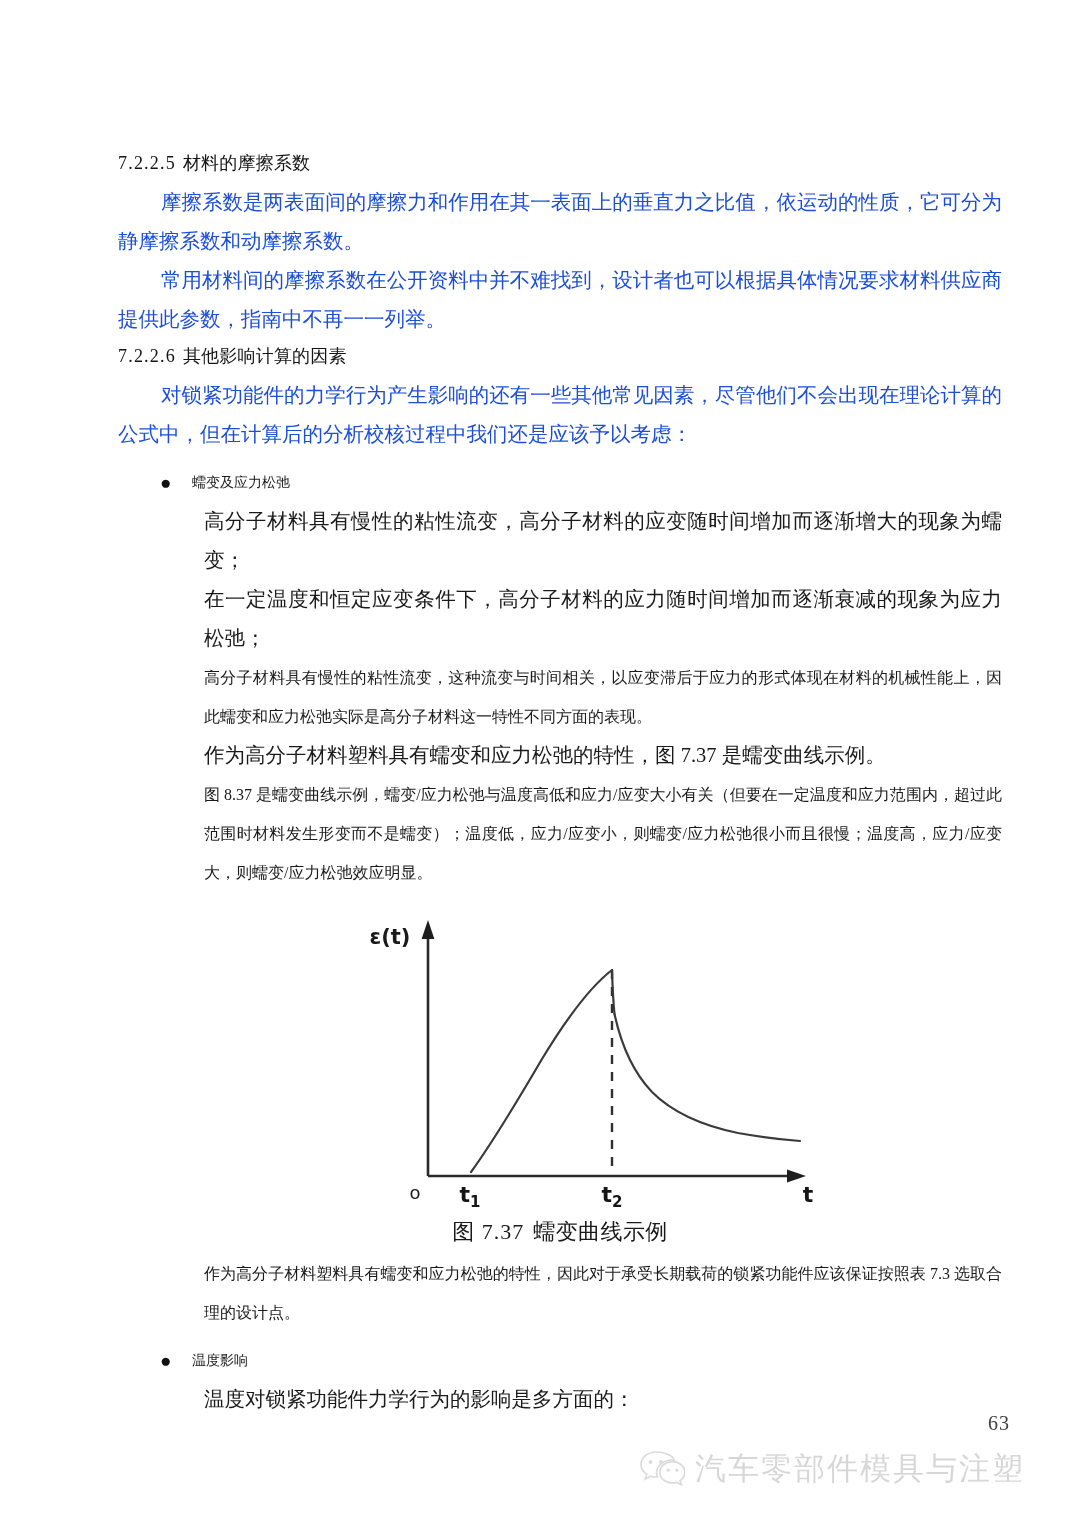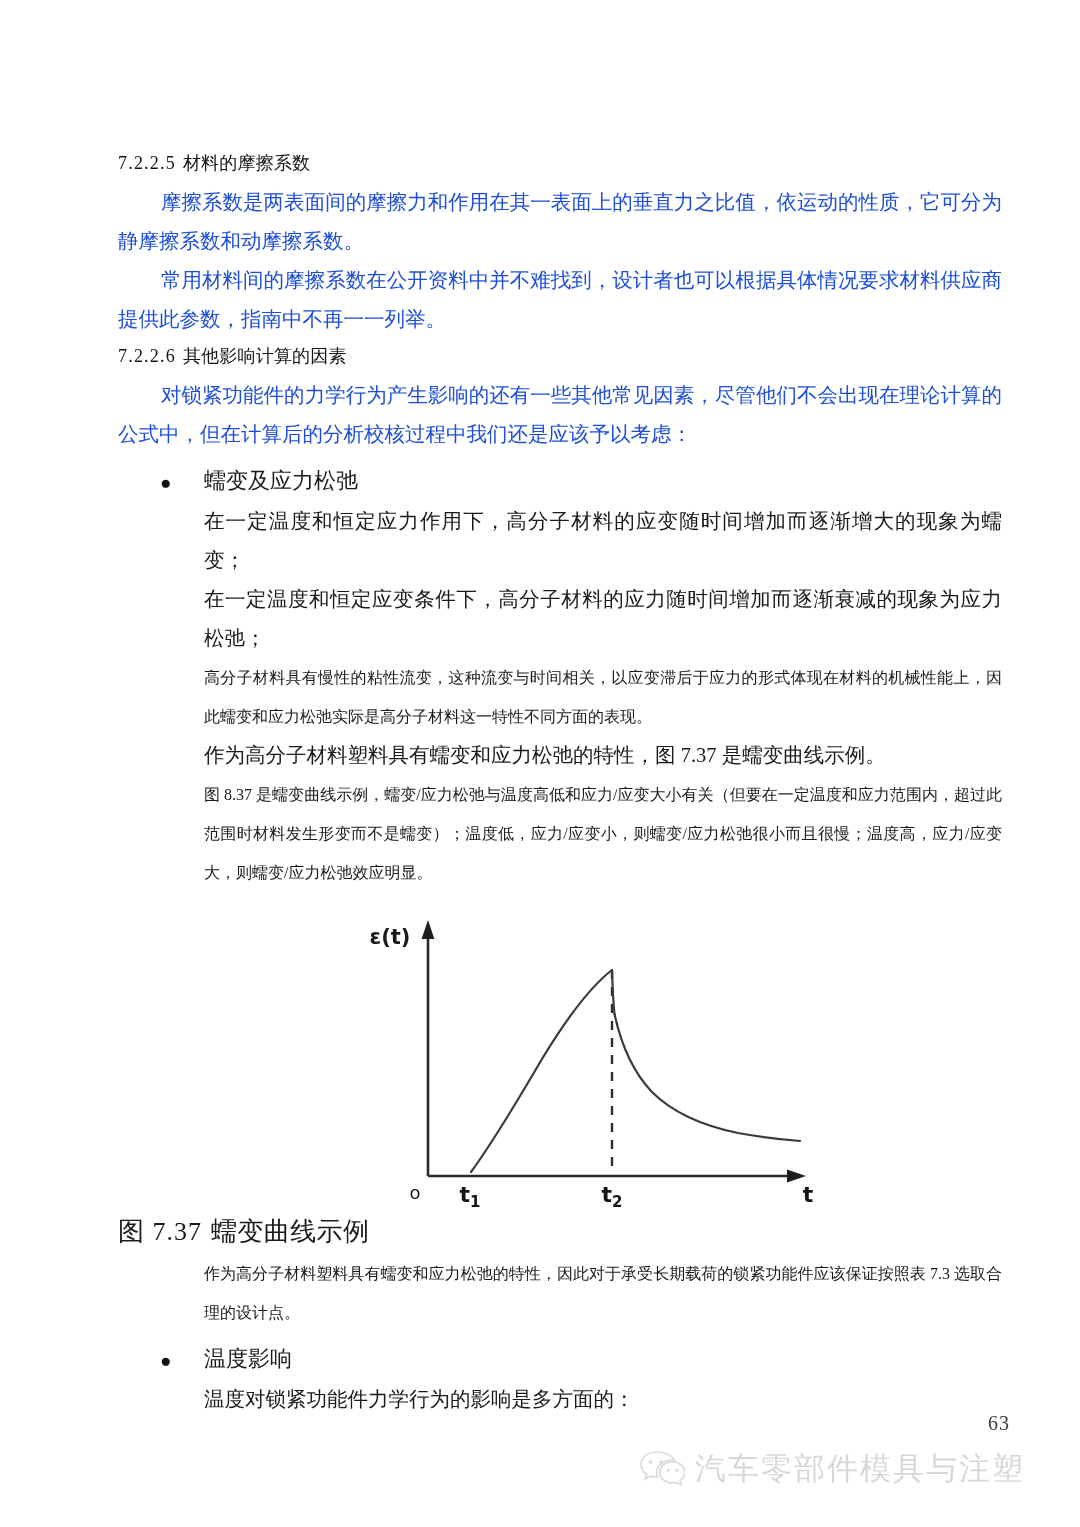--- a/index.html
+++ b/index.html
@@ -58,24 +58,23 @@
   }
   .bullet-dot {
     width: 26px;
     flex: 0 0 26px;
     font-size: 19px;
     line-height: 39px;
     text-align: left;
     color: #111;
   }
   .bullet-label {
-    font-size: 22px;
-    line-height: 39px;
-    margin-left: 18px;
-    font-family: Liberation Mono, monospace;
+    font-size: 14px;
+    line-height: 39px;
+    margin-left: 6px;
   }
 
   .sub-lines { margin-left: 86px; width: 798px; }
   .sub-lines .line {
     font-size: 20.5px;
     line-height: 39px;
     text-align: justify;
   }
   .sub-lines .wrapblock {
     font-size: 16px;
@@ -89,22 +88,22 @@
     margin-top: 22px;
     width: 884px;
     position: relative;
   }
   .figure-canvas {
     width: 884px;
     height: 300px;
     position: relative;
   }
   .figure-caption {
-    text-align: left;
-    font-size: 26px;
+    text-align: center;
+    font-size: 22px;
     line-height: 32px;
     margin-top: 2px;
     letter-spacing: 0.4px;
   }
   .figure-caption .cap-num { letter-spacing: 1px; }
   .figure-caption .cap-txt { margin-left: 9px; }
 
   
   .page-number {
     position: absolute;
@@ -152,21 +151,21 @@
     </h3>
 
     <p class="para indent">对锁紧功能件的力学行为产生影响的还有一些其他常见因素，尽管他们不会出现在理论计算的公式中，但在计算后的分析校核过程中我们还是应该予以考虑：</p>
 
     <div class="bullet-row">
       <span class="bullet-dot">●</span>
       <span class="bullet-label">蠕变及应力松弛</span>
     </div>
 
     <div class="sub-lines">
-      <div class="line">在一定温度和恒定应力作用下，高分子材料的应变随时间增加而逐渐增大的现象为蠕变；</div>
+      <div class="line">高分子材料具有慢性的粘性流变，高分子材料的应变随时间增加而逐渐增大的现象为蠕变；</div>
       <div class="line">在一定温度和恒定应变条件下，高分子材料的应力随时间增加而逐渐衰减的现象为应力松弛；</div>
       <div class="wrapblock">高分子材料具有慢性的粘性流变，这种流变与时间相关，以应变滞后于应力的形式体现在材料的机械性能上，因此蠕变和应力松弛实际是高分子材料这一特性不同方面的表现。</div>
       <div class="line">作为高分子材料塑料具有蠕变和应力松弛的特性，图 7.37 是蠕变曲线示例。</div>
       <div class="wrapblock">图 8.37 是蠕变曲线示例，蠕变/应力松弛与温度高低和应力/应变大小有关（但要在一定温度和应力范围内，超过此范围时材料发生形变而不是蠕变）；温度低，应力/应变小，则蠕变/应力松弛很小而且很慢；温度高，应力/应变大，则蠕变/应力松弛效应明显。</div>
     </div>
 
     <div class="figure">
       <div class="figure-canvas">
         <svg width="884" height="300" viewBox="0 0 884 300">
 

